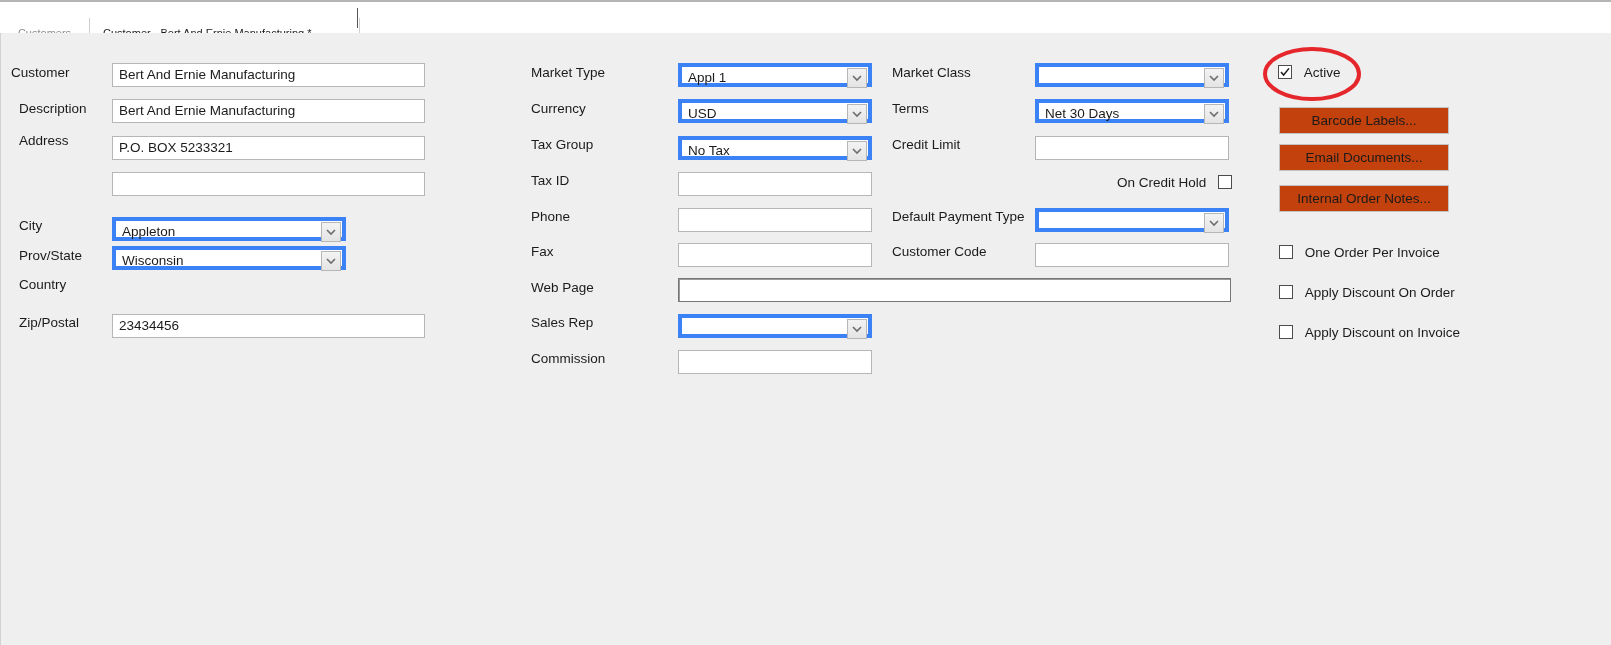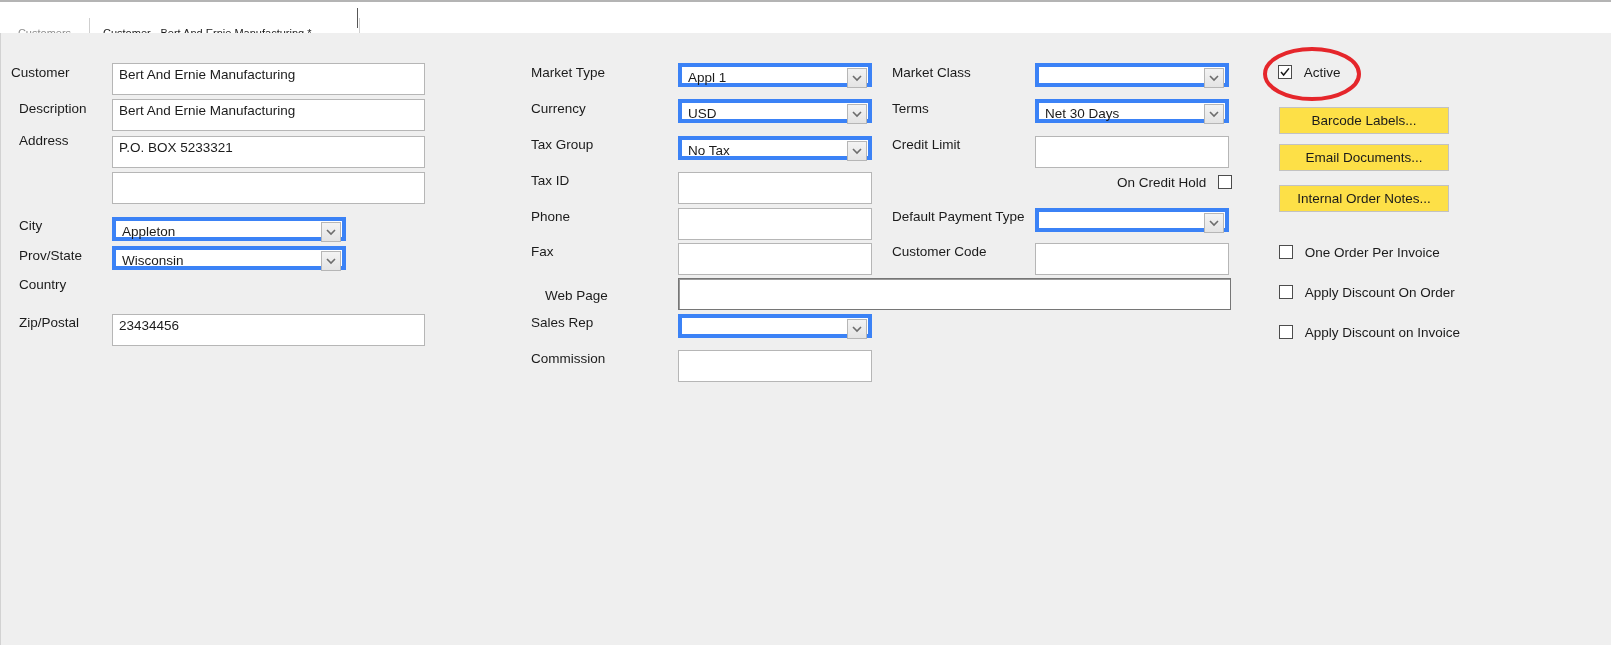--- a/index.html
+++ b/index.html
@@ -92,21 +92,21 @@
   .txt {
     position: absolute;
     box-sizing: border-box;
     background: #ffffff;
     border: 1px solid #b6b6b6;
     font-family: "Liberation Sans", sans-serif;
     font-size: 13.5px;
     color: #1b1b1b;
     padding: 0 6px;
     line-height: 22px;
-    height: 32px;
+    height: 24px;
     white-space: nowrap;
     overflow: hidden;
   }
   .txt.focused {
     border: 1px solid #767676;
     box-shadow: inset 1px 1px 0 #9a9a9a;
   }
 
   .combo {
     position: absolute;
@@ -132,21 +132,21 @@
     height: 20px;
     background: linear-gradient(#f3f3f3, #e4e4e4);
     border: 1px solid #b6b6b6;
     box-sizing: border-box;
   }
   .combo .combo-btn svg { display: block; margin: 5px auto 0 auto; }
 
   .btn {
     position: absolute;
     box-sizing: border-box;
-    background: #fde047;
+    background: #c2410c;
     border: 1px solid #c2c2c2;
     font-family: "Liberation Sans", sans-serif;
     font-size: 13.5px;
     color: #1b1b1b;
     text-align: center;
     line-height: 25px;
     height: 27px;
     cursor: default;
     white-space: nowrap;
   }
@@ -265,21 +265,21 @@
 
     <div class="lbl" style="left:530px; top:140px;">Tax ID</div>
     <div class="txt" style="left:677px; top:139px; width:194px;"></div>
 
     <div class="lbl" style="left:530px; top:176px;">Phone</div>
     <div class="txt" style="left:677px; top:175px; width:194px;"></div>
 
     <div class="lbl" style="left:530px; top:211px;">Fax</div>
     <div class="txt" style="left:677px; top:210px; width:194px;"></div>
 
-    <div class="lbl" style="left:530px; top:255px;margin-left:14px;">Web Page</div>
+    <div class="lbl" style="left:530px; top:247px;">Web Page</div>
     <div class="txt focused" style="left:677px; top:245px; width:553px;"></div>
 
     <div class="lbl" style="left:530px; top:282px;">Sales Rep</div>
     <div class="combo" style="left:677px; top:281px; width:194px;">
       <span class="combo-text"></span>
       <span class="combo-btn">
         <svg width="10" height="8" viewBox="0 0 10 8">
             <path d="M1 2 L5 6 L9 2" stroke="#6d6d6d" stroke-width="1.6" fill="none"></path>
           </svg>
       </span>

